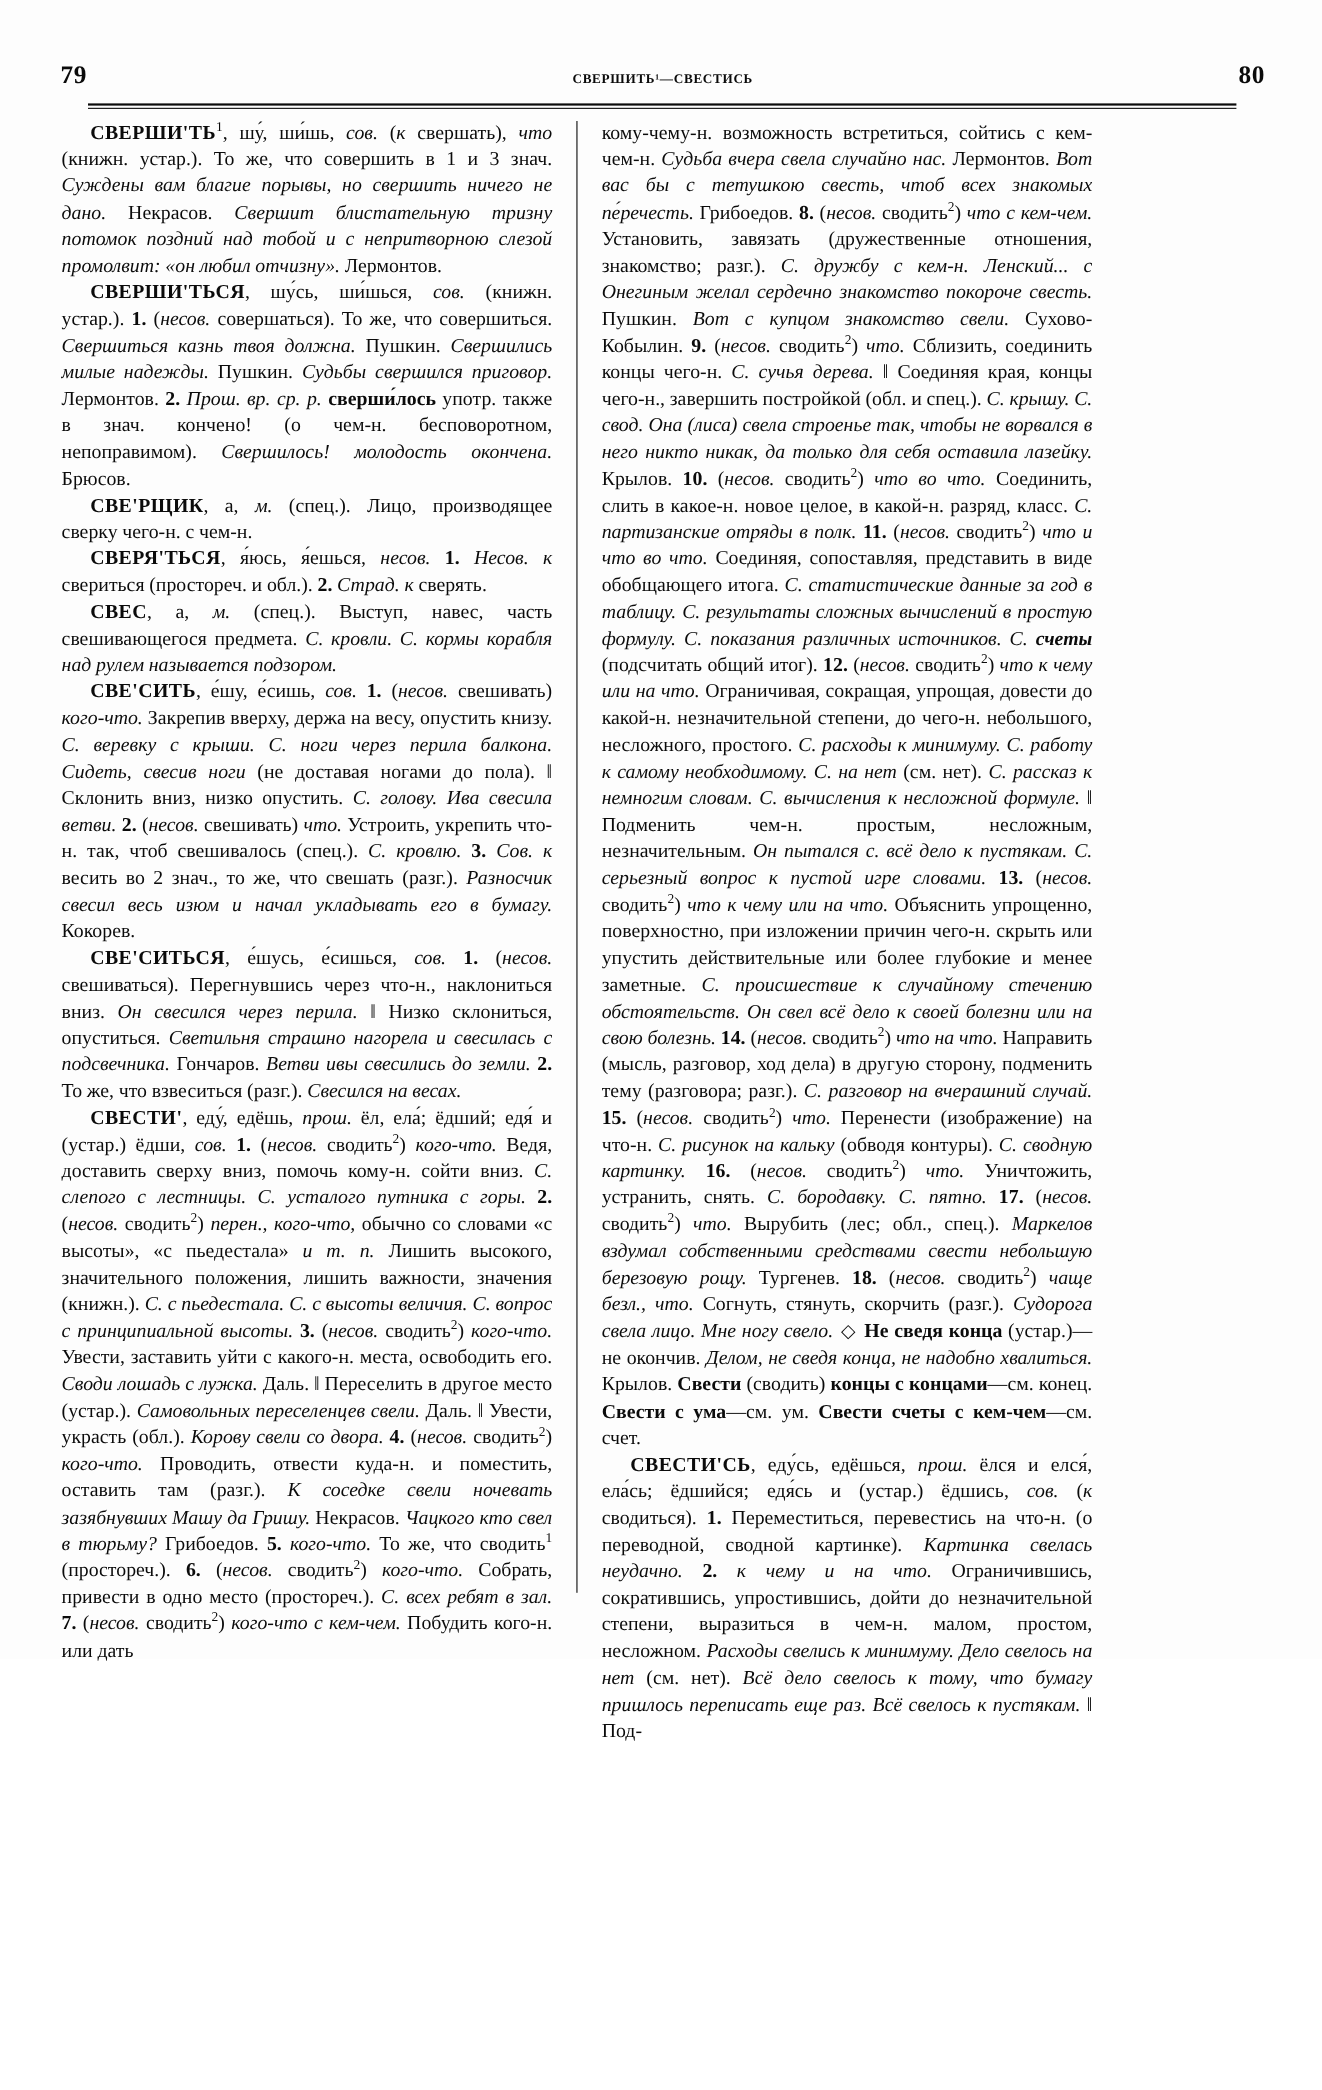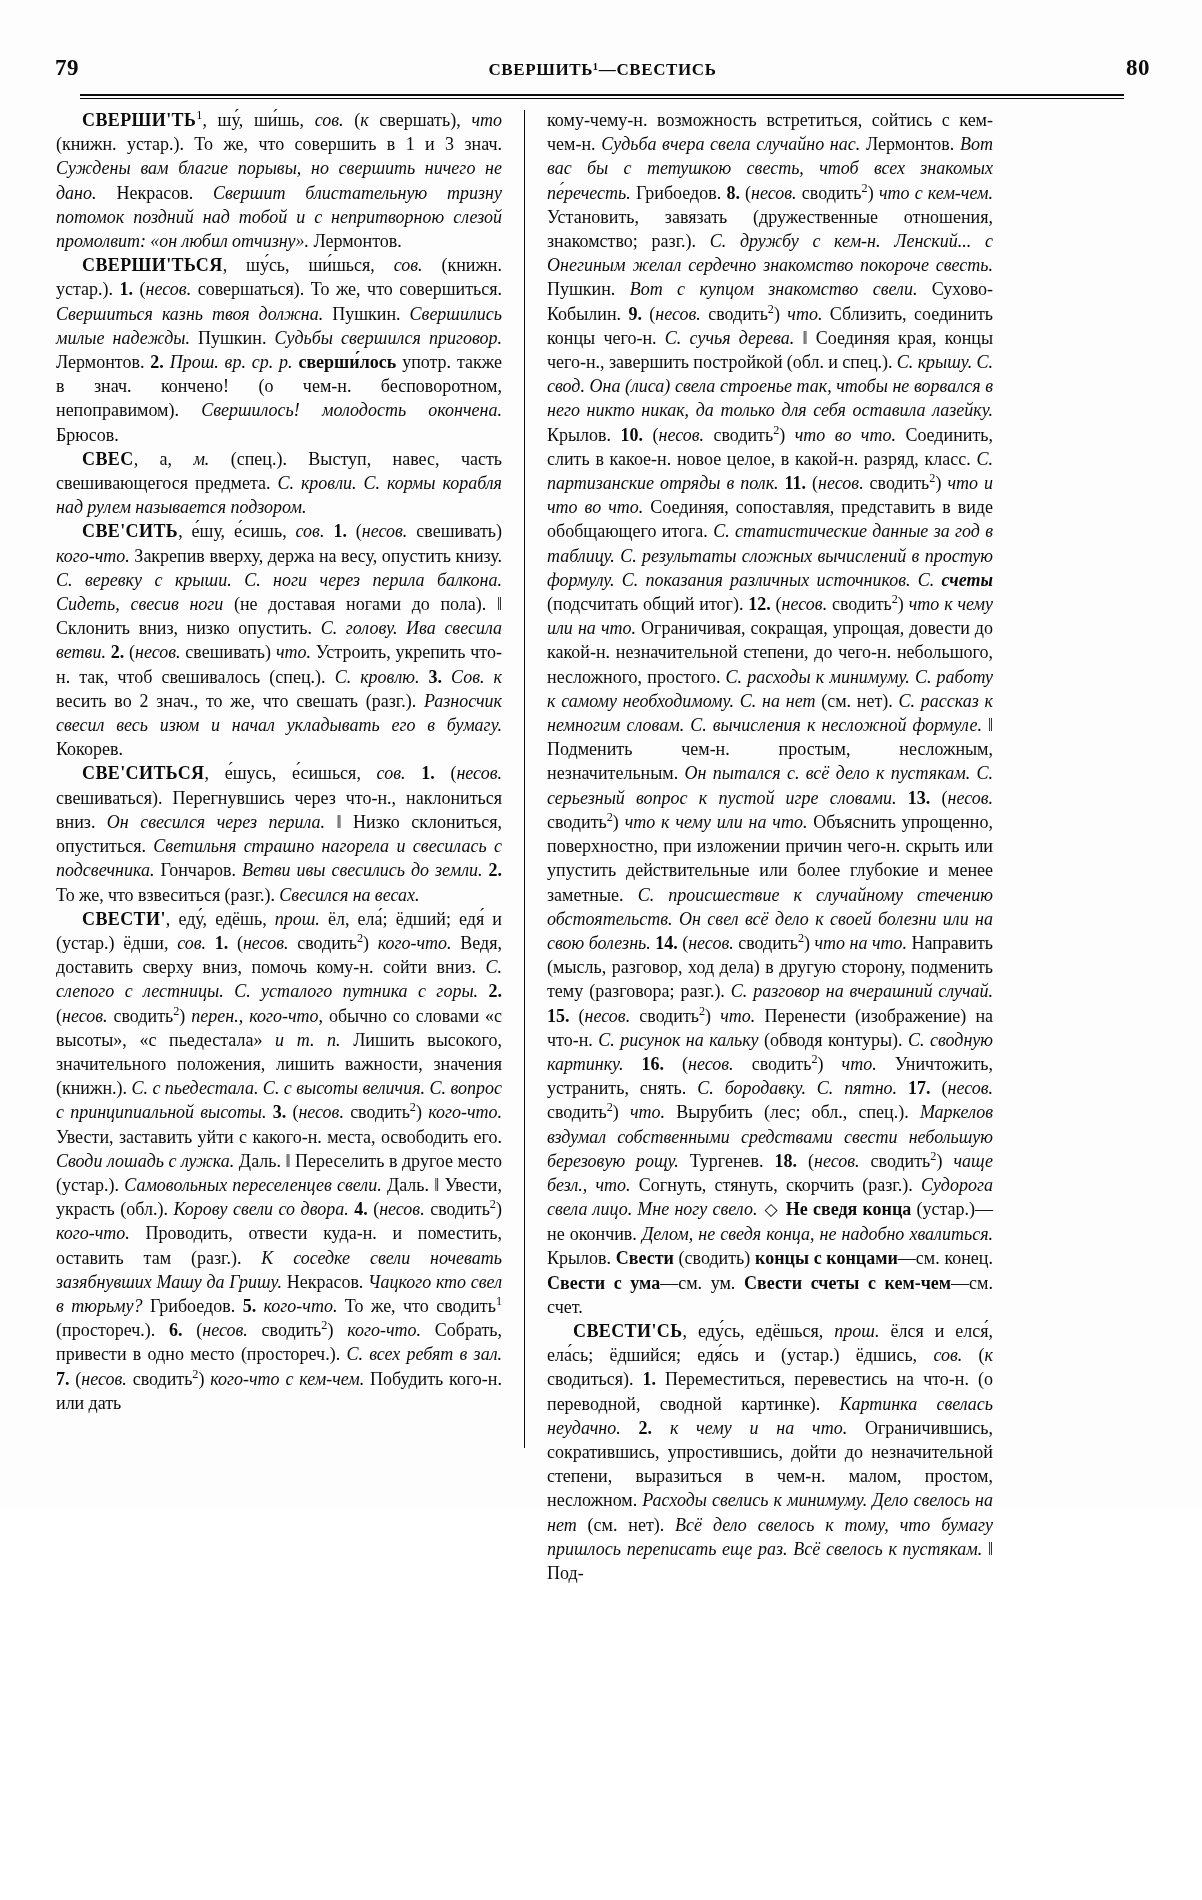--- a/index.html
+++ b/index.html
@@ -34,21 +34,21 @@
     align-items: baseline;
     justify-content: space-between;
   }
   .folio {
     font-weight: bold;
     font-size: 23px;
     letter-spacing: 0.5px;
   }
   .running-head {
     font-weight: bold;
-    font-size: 17px;
+    font-size: 12px;
     letter-spacing: 0.6px;
     text-align: center;
     flex: 1;
   }
 
   
   .rule-wrap {
     position: absolute;
     left: 80px;
     right: 78px;
@@ -142,20 +142,22 @@
 
   <div class="rule-wrap">
     <div class="rule-thick"></div>
     <div class="rule-thin"></div>
   </div>
 
   <div class="cols">
     <div class="col col-left" id="col-left">
         <p class="entry"><span class="hw">СВЕРШИ'ТЬ</span><sup>1</sup>, шу́, ши́шь, <span class="it">сов.</span> (<span class="it">к</span> свершать), <span class="it">что</span> (книжн. устар.). То же, что совершить в 1 и 3 знач. <span class="it">Суждены вам благие порывы, но свершить ничего не дано.</span> Некрасов. <span class="it">Свершит блистательную тризну потомок поздний над тобой и с непритворною слезой промолвит: «он любил отчизну».</span> Лермонтов.</p>
         <p class="entry"><span class="hw">СВЕРШИ'ТЬСЯ</span>, шу́сь, ши́шься, <span class="it">сов.</span> (книжн. устар.). <span class="bd">1.</span> (<span class="it">несов.</span> совершаться). То же, что совершиться. <span class="it">Свершиться казнь твоя должна.</span> Пушкин. <span class="it">Свершились милые надежды.</span> Пушкин. <span class="it">Судьбы свершился приговор.</span> Лермонтов. <span class="bd">2.</span> <span class="it">Прош. вр. ср. р.</span> <span class="bd">сверши́лось</span> употр. также в знач. кончено! (о чем-н. бесповоротном, непоправимом). <span class="it">Свершилось! молодость окончена.</span> Брюсов.</p>
+        <p class="entry"><span class="hw">СВЕ'РЩИК</span>, а, <span class="it">м.</span> (спец.). Лицо, производящее сверку чего-н. с чем-н.</p>
+        <p class="entry"><span class="hw">СВЕРЯ'ТЬСЯ</span>, я́юсь, я́ешься, <span class="it">несов.</span> <span class="bd">1.</span> <span class="it">Несов. к</span> свериться (простореч. и обл.). <span class="bd">2.</span> <span class="it">Страд. к</span> сверять.</p>
         <p class="entry"><span class="hw">СВЕС</span>, а, <span class="it">м.</span> (спец.). Выступ, навес, часть свешивающегося предмета. <span class="it">С. кровли. С. кормы корабля над рулем называется подзором.</span></p>
         <p class="entry"><span class="hw">СВЕ'СИТЬ</span>, е́шу, е́сишь, <span class="it">сов.</span> <span class="bd">1.</span> (<span class="it">несов.</span> свешивать) <span class="it">кого-что.</span> Закрепив вверху, держа на весу, опустить книзу. <span class="it">С. веревку с крыши. С. ноги через перила балкона. Сидеть, свесив ноги</span> (не доставая ногами до пола). ‖ Склонить вниз, низко опустить. <span class="it">С. голову. Ива свесила ветви.</span> <span class="bd">2.</span> (<span class="it">несов.</span> свешивать) <span class="it">что.</span> Устроить, укрепить что-н. так, чтоб свешивалось (спец.). <span class="it">С. кровлю.</span> <span class="bd">3.</span> <span class="it">Сов. к</span> весить во 2 знач., то же, что свешать (разг.). <span class="it">Разносчик свесил весь изюм и начал укладывать его в бумагу.</span> Кокорев.</p>
         <p class="entry"><span class="hw">СВЕ'СИТЬСЯ</span>, е́шусь, е́сишься, <span class="it">сов.</span> <span class="bd">1.</span> (<span class="it">несов.</span> свешиваться). Перегнувшись через что-н., наклониться вниз. <span class="it">Он свесился через перила.</span> ‖ Низко склониться, опуститься. <span class="it">Светильня страшно нагорела и свесилась с подсвечника.</span> Гончаров. <span class="it">Ветви ивы свесились до земли.</span> <span class="bd">2.</span> То же, что взвеситься (разг.). <span class="it">Свесился на весах.</span></p>
         <p class="entry"><span class="hw">СВЕСТИ'</span>, еду́, едёшь, <span class="it">прош.</span> ёл, ела́; ёдший; едя́ и (устар.) ёдши, <span class="it">сов.</span> <span class="bd">1.</span> (<span class="it">несов.</span> сводить<sup>2</sup>) <span class="it">кого-что.</span> Ведя, доставить сверху вниз, помочь кому-н. сойти вниз. <span class="it">С. слепого с лестницы. С. усталого путника с горы.</span> <span class="bd">2.</span> (<span class="it">несов.</span> сводить<sup>2</sup>) <span class="it">перен., кого-что,</span> обычно со словами «с высоты», «с пьедестала» <span class="it">и т. п.</span> Лишить высокого, значительного положения, лишить важности, значения (книжн.). <span class="it">С. с пьедестала. С. с высоты величия. С. вопрос с принципиальной высоты.</span> <span class="bd">3.</span> (<span class="it">несов.</span> сводить<sup>2</sup>) <span class="it">кого-что.</span> Увести, заставить уйти с какого-н. места, освободить его. <span class="it">Своди лошадь с лужка.</span> Даль. ‖ Переселить в другое место (устар.). <span class="it">Самовольных переселенцев свели.</span> Даль. ‖ Увести, украсть (обл.). <span class="it">Корову свели со двора.</span> <span class="bd">4.</span> (<span class="it">несов.</span> сводить<sup>2</sup>) <span class="it">кого-что.</span> Проводить, отвести куда-н. и поместить, оставить там (разг.). <span class="it">К соседке свели ночевать зазябнувших Машу да Гришу.</span> Некрасов. <span class="it">Чацкого кто свел в тюрьму?</span> Грибоедов. <span class="bd">5.</span> <span class="it">кого-что.</span> То же, что сводить<sup>1</sup> (простореч.). <span class="bd">6.</span> (<span class="it">несов.</span> сводить<sup>2</sup>) <span class="it">кого-что.</span> Собрать, привести в одно место (простореч.). <span class="it">С. всех ребят в зал.</span> <span class="bd">7.</span> (<span class="it">несов.</span> сводить<sup>2</sup>) <span class="it">кого-что с кем-чем.</span> Побудить кого-н. или дать</p>
       </div>
     <div class="col-divider"></div>
     <div class="col col-right" id="col-right">
         <p class="entry cont">кому-чему-н. возможность встретиться, сойтись с кем-чем-н. <span class="it">Судьба вчера свела случайно нас.</span> Лермонтов. <span class="it">Вот вас бы с тетушкою свесть, чтоб всех знакомых пе́речесть.</span> Грибоедов. <span class="bd">8.</span> (<span class="it">несов.</span> сводить<sup>2</sup>) <span class="it">что с кем-чем.</span> Установить, завязать (дружественные отношения, знакомство; разг.). <span class="it">С. дружбу с кем-н. Ленский... с Онегиным желал сердечно знакомство покороче свесть.</span> Пушкин. <span class="it">Вот с купцом знакомство свели.</span> Сухово-Кобылин. <span class="bd">9.</span> (<span class="it">несов.</span> сводить<sup>2</sup>) <span class="it">что.</span> Сблизить, соединить концы чего-н. <span class="it">С. сучья дерева.</span> ‖ Соединяя края, концы чего-н., завершить постройкой (обл. и спец.). <span class="it">С. крышу. С. свод. Она (лиса) свела строенье так, чтобы не ворвался в него никто никак, да только для себя оставила лазейку.</span> Крылов. <span class="bd">10.</span> (<span class="it">несов.</span> сводить<sup>2</sup>) <span class="it">что во что.</span> Соединить, слить в какое-н. новое целое, в какой-н. разряд, класс. <span class="it">С. партизанские отряды в полк.</span> <span class="bd">11.</span> (<span class="it">несов.</span> сводить<sup>2</sup>) <span class="it">что и что во что.</span> Соединяя, сопоставляя, представить в виде обобщающего итога. <span class="it">С. статистические данные за год в таблицу. С. результаты сложных вычислений в простую формулу. С. показания различных источников. С.</span> <span class="it bd">счеты</span> (подсчитать общий итог). <span class="bd">12.</span> (<span class="it">несов.</span> сводить<sup>2</sup>) <span class="it">что к чему или на что.</span> Ограничивая, сокращая, упрощая, довести до какой-н. незначительной степени, до чего-н. небольшого, несложного, простого. <span class="it">С. расходы к минимуму. С. работу к самому необходимому. С. на нет</span> (см. нет). <span class="it">С. рассказ к немногим словам. С. вычисления к несложной формуле.</span> ‖ Подменить чем-н. простым, несложным, незначительным. <span class="it">Он пытался с. всё дело к пустякам. С. серьезный вопрос к пустой игре словами.</span> <span class="bd">13.</span> (<span class="it">несов.</span> сводить<sup>2</sup>) <span class="it">что к чему или на что.</span> Объяснить упрощенно, поверхностно, при изложении причин чего-н. скрыть или упустить действительные или более глубокие и менее заметные. <span class="it">С. происшествие к случайному стечению обстоятельств. Он свел всё дело к своей болезни или на свою болезнь.</span> <span class="bd">14.</span> (<span class="it">несов.</span> сводить<sup>2</sup>) <span class="it">что на что.</span> Направить (мысль, разговор, ход дела) в другую сторону, подменить тему (разговора; разг.). <span class="it">С. разговор на вчерашний случай.</span> <span class="bd">15.</span> (<span class="it">несов.</span> сводить<sup>2</sup>) <span class="it">что.</span> Перенести (изображение) на что-н. <span class="it">С. рисунок на кальку</span> (обводя контуры). <span class="it">С. сводную картинку.</span> <span class="bd">16.</span> (<span class="it">несов.</span> сводить<sup>2</sup>) <span class="it">что.</span> Уничтожить, устранить, снять. <span class="it">С. бородавку. С. пятно.</span> <span class="bd">17.</span> (<span class="it">несов.</span> сводить<sup>2</sup>) <span class="it">что.</span> Вырубить (лес; обл., спец.). <span class="it">Маркелов вздумал собственными средствами свести небольшую березовую рощу.</span> Тургенев. <span class="bd">18.</span> (<span class="it">несов.</span> сводить<sup>2</sup>) <span class="it">чаще безл., что.</span> Согнуть, стянуть, скорчить (разг.). <span class="it">Судорога свела лицо. Мне ногу свело.</span> <span class="dia">◇</span> <span class="bd">Не сведя конца</span> (устар.)—не окончив. <span class="it">Делом, не сведя конца, не надобно хвалиться.</span> Крылов. <span class="bd">Свести</span> (сводить) <span class="bd">концы с концами</span>—см. конец. <span class="bd">Свести с ума</span>—см. ум. <span class="bd">Свести счеты с кем-чем</span>—см. счет.</p>
         <p class="entry"><span class="hw">СВЕСТИ'СЬ</span>, еду́сь, едёшься, <span class="it">прош.</span> ёлся и елся́, ела́сь; ёдшийся; едя́сь и (устар.) ёдшись, <span class="it">сов.</span> (<span class="it">к</span> сводиться). <span class="bd">1.</span> Переместиться, перевестись на что-н. (о переводной, сводной картинке). <span class="it">Картинка свелась неудачно.</span> <span class="bd">2.</span> <span class="it">к чему и на что.</span> Ограничившись, сократившись, упростившись, дойти до незначительной степени, выразиться в чем-н. малом, простом, несложном. <span class="it">Расходы свелись к минимуму. Дело свелось на нет</span> (см. нет). <span class="it">Всё дело свелось к тому, что бумагу пришлось переписать еще раз. Всё свелось к пустякам.</span> ‖ Под-</p>
       </div>

